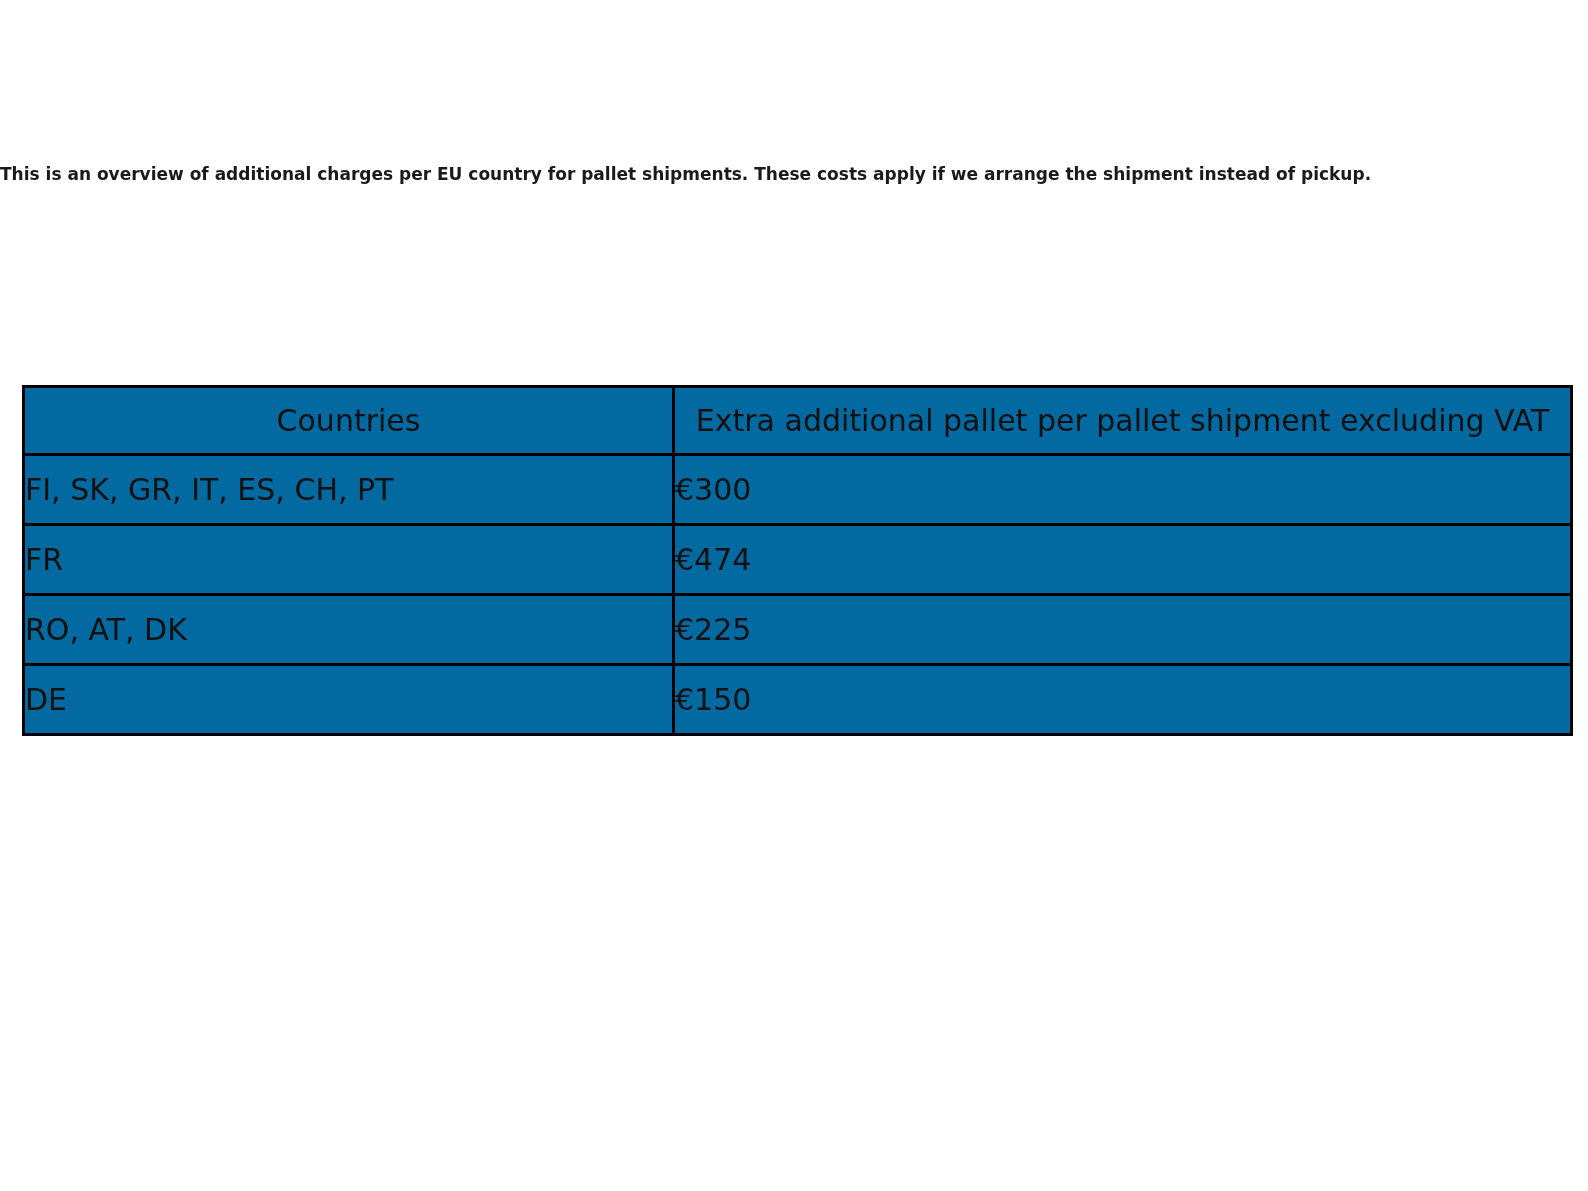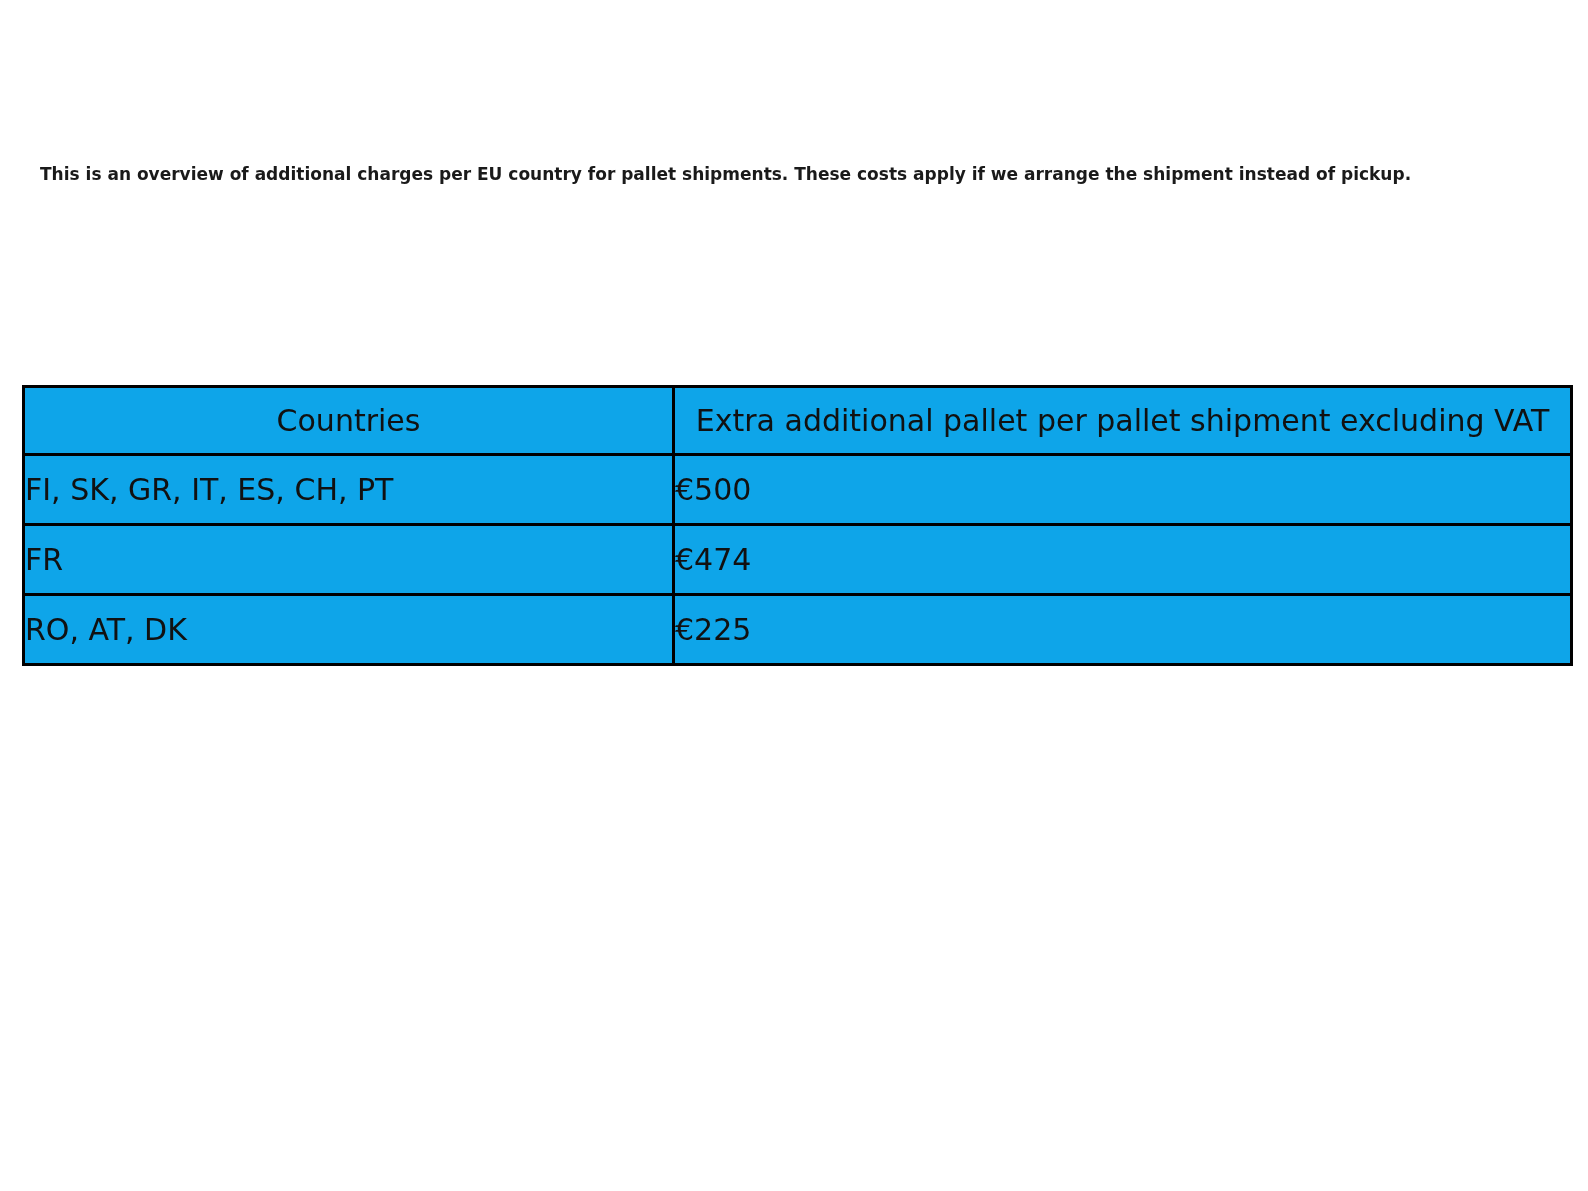--- a/index.html
+++ b/index.html
@@ -18,42 +18,41 @@
     position: absolute;
     top: 164px;
     left: 0;
     width: 1356px;
     text-align: center;
     font-size: 17px;
     line-height: 20px;
     font-weight: 700;
     color: #1a1a1a;
     white-space: nowrap;
-    padding-left: 40px;
   }
   table.charges {
     position: absolute;
     left: 22px;
     top: 385px;
     width: 1548px;
     border-collapse: collapse;
     table-layout: fixed;
   }
   .col-countries { width: 650px; }
   .col-cost     { width: 898px; }
   table.charges th,
   table.charges td {
     border: 3px solid #000000;
     font-size: 30px;
     color: #111111;
     vertical-align: middle;
     white-space: nowrap;
     overflow: hidden;
     padding: 0;
-    background: #0ea5e9;
+    background: #0369a1;
   }
   table.charges thead tr { height: 68px; }
   table.charges tbody tr { height: 70px; }
   table.charges th {
     font-weight: 400;
     text-align: center;
   }
   td.cell-countries {
     text-align: left;
     padding-left: 60px;
@@ -76,24 +75,28 @@
   </colgroup>
   <thead>
     <tr>
       <th>Countries</th>
       <th>Extra additional pallet per pallet shipment excluding VAT</th>
     </tr>
   </thead>
   <tbody>
     <tr>
       <td class="cell-countries">FI, SK, GR, IT, ES, CH, PT</td>
-      <td class="cell-cost">€500</td>
+      <td class="cell-cost">€300</td>
     </tr>
     <tr>
       <td class="cell-countries">FR</td>
       <td class="cell-cost">€474</td>
     </tr>
     <tr>
       <td class="cell-countries">RO, AT, DK</td>
       <td class="cell-cost">€225</td>
     </tr>
+    <tr>
+      <td class="cell-countries">DE</td>
+      <td class="cell-cost">€150</td>
+    </tr>
   </tbody>
 </table>
 
 </body></html>

